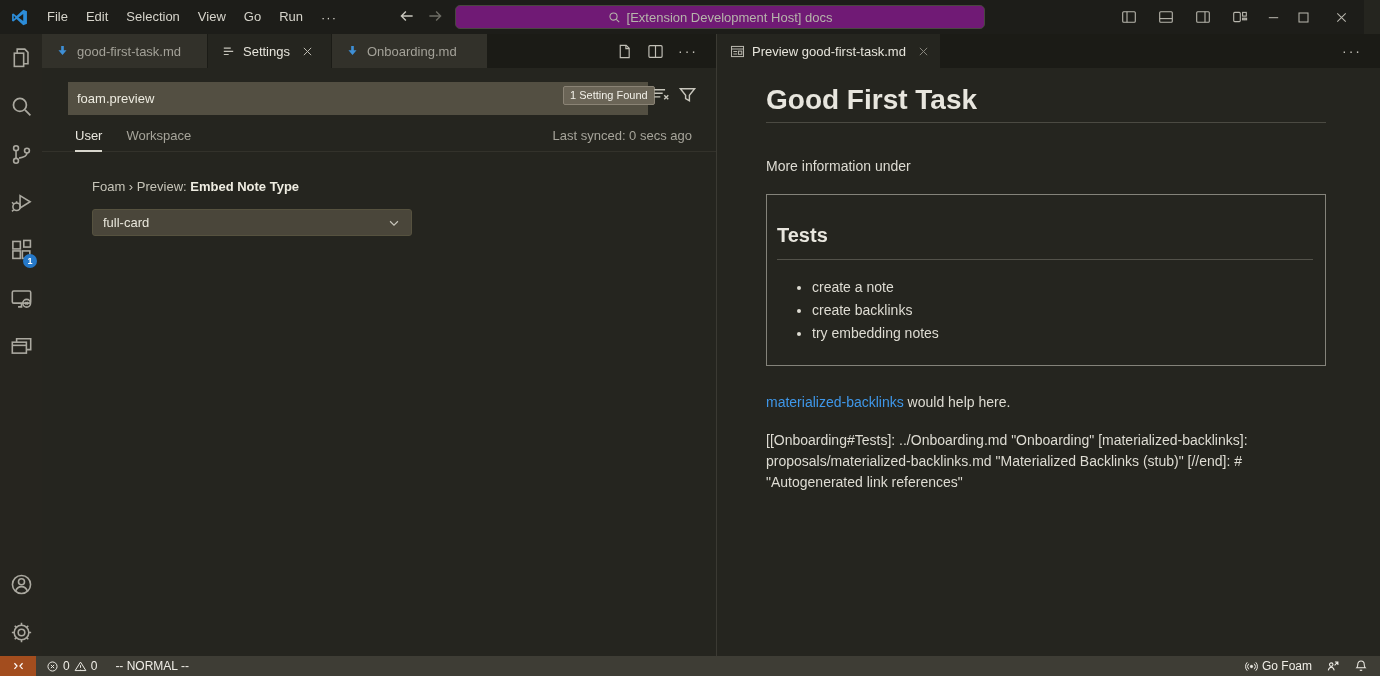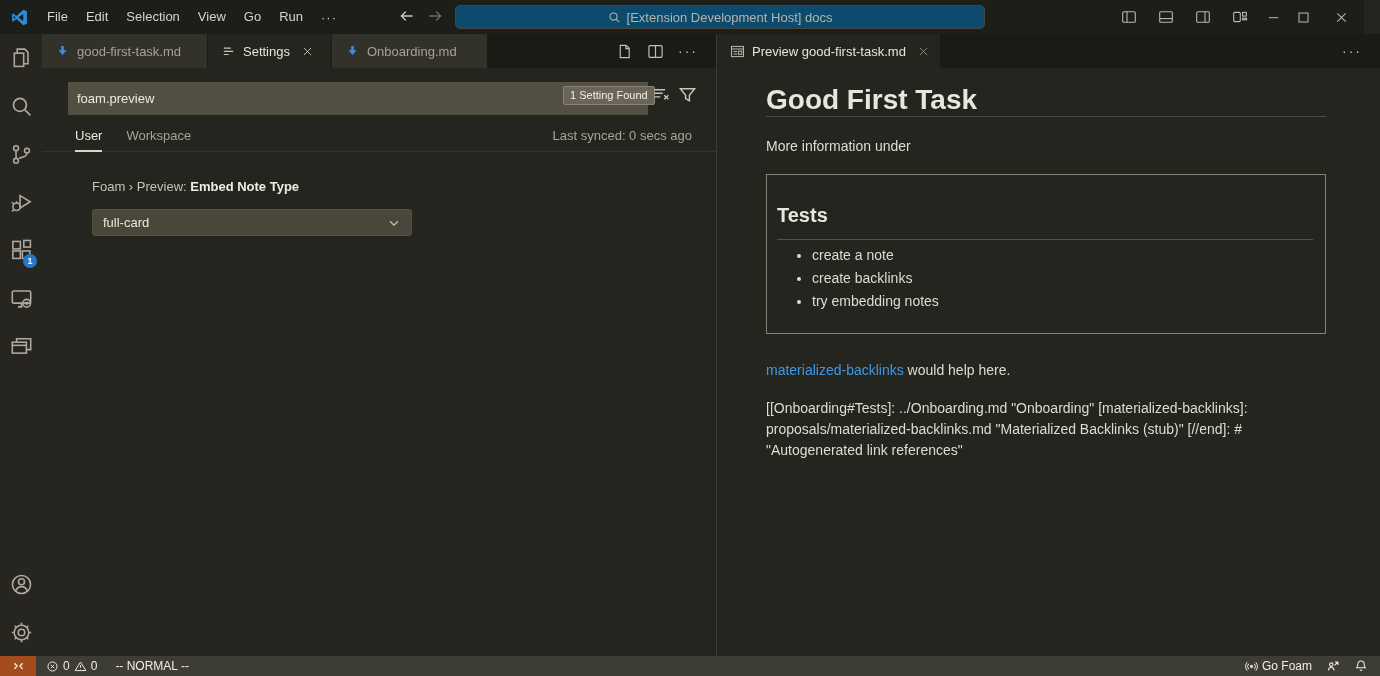--- a/index.html
+++ b/index.html
@@ -9,21 +9,21 @@
   .window { position:absolute; inset:0; width:1380px; height:676px; }
 
   
   .titlebar { position:absolute; left:0; top:0; width:1364px; height:34px; background:#1D1D19; display:flex; align-items:center; color:#D2D0C7; }
   .tb-logo { margin:0 10px 0 11px; }
   .tb-menu { font-size:13px; padding:0 9px; height:24px; line-height:24px; border-radius:4px; color:#D6D4CB; }
   .tb-more { font-size:13px; padding:0 9px; letter-spacing:1px; color:#D6D4CB; }
   .tb-nav { position:absolute; top:7px; color:#C9C7BE; }
   .tb-nav.back { left:398px; }
   .tb-nav.fwd { left:426px; color:#6E6D65; }
-  .tb-search { position:absolute; left:455px; top:5px; width:530px; height:24px; background:#0c4a6e; border:1px solid #48473F; border-radius:5px; display:flex; align-items:center; justify-content:center; gap:6px; color:#B6B4AB; font-size:13px; }
+  .tb-search { position:absolute; left:455px; top:5px; width:530px; height:24px; background:#701a75; border:1px solid #48473F; border-radius:5px; display:flex; align-items:center; justify-content:center; gap:6px; color:#B6B4AB; font-size:13px; }
   .tb-controls { position:absolute; right:0; top:0; height:34px; display:flex; align-items:center; color:#B8B6AD; }
   .tb-ctrl { width:30px; height:34px; display:flex; align-items:center; justify-content:center; }
   .tb-ctrl.layout { width:37px; }
   .tb-ctrl.closebtn { width:46px; }
 
   
   .activitybar { position:absolute; left:0; top:34px; width:42px; height:622px; background:#26251F; display:flex; flex-direction:column; }
   .ab-item { width:42px; height:48px; display:flex; align-items:center; justify-content:center; color:#ABA9A0; position:relative; }
   .ab-spacer { flex:1; }
   .ab-badge { position:absolute; right:5px; bottom:6px; width:14px; height:14px; border-radius:50%; background:#2578C8; color:#fff; font-size:9px; line-height:14px; text-align:center; font-weight:bold; }
@@ -55,24 +55,24 @@
   .setting-label b { color:#EFEDE2; }
   .setting-select { position:absolute; left:50px; top:141px; width:320px; height:27px; background:#4A463A; border:1px solid #56523F; border-radius:3px; display:flex; align-items:center; color:#E9E7DC; font-size:13px; padding:0 10px; }
   .setting-select .chev { margin-left:auto; color:#C9C7BD; }
 
   
   .group-divider { position:absolute; left:716px; top:34px; width:1px; height:622px; background:#3B3A33; }
 
   
   .preview-panel { position:absolute; left:717px; top:68px; width:663px; height:588px; background:#25251F; overflow:hidden; }
   .md { margin-left:49px; width:560px; padding-top:16px; color:#DEDCD3; }
-  .md h1 { font-size:28px; line-height:32px; font-weight:600; color:#E8E6DE; border-bottom:1px solid #4B4A42; margin-bottom:19px; }
+  .md h1 { font-size:28px; line-height:32px; font-weight:600; color:#E8E6DE; padding-bottom:6px; border-bottom:1px solid #4B4A42; margin-bottom:33px; }
   .md p { font-size:14px; line-height:21px; margin-bottom:17px; }
   .embed-box { border:1px solid #84837A; margin:3px 0 26px; padding:28px 12px 20px 10px; }
-  .embed-box h2 { font-size:20px; line-height:24px; font-weight:600; color:#E8E6DE; padding-bottom:12px; border-bottom:1px solid #53524A; margin-bottom:4px; }
+  .embed-box h2 { font-size:20px; line-height:24px; font-weight:600; color:#E8E6DE; padding-bottom:12px; border-bottom:1px solid #53524A; margin-bottom:16px; }
   .embed-box ul { margin:0 0 0 0; padding-left:35px; }
   .embed-box li { font-size:14px; line-height:23px; color:#DEDCD3; }
   .md a { color:#3F97E8; text-decoration:none; }
   .refs { line-height:22.5px; }
 
   
   .statusbar { position:absolute; left:0; top:656px; width:1380px; height:20px; background:#3E3D35; display:flex; align-items:center; color:#EFEDE6; font-size:12px; }
   .sb-remote { width:36px; height:20px; background:#A34D1E; color:#fff; display:flex; align-items:center; justify-content:center; }
   .sb-item { display:flex; align-items:center; gap:4px; margin-left:10px; }
   .sb-mode { margin-left:18px; }

